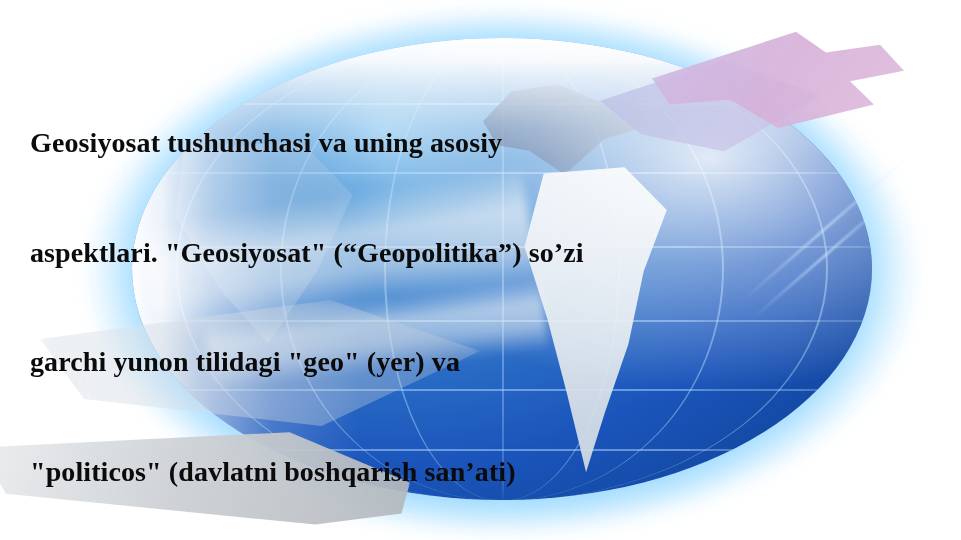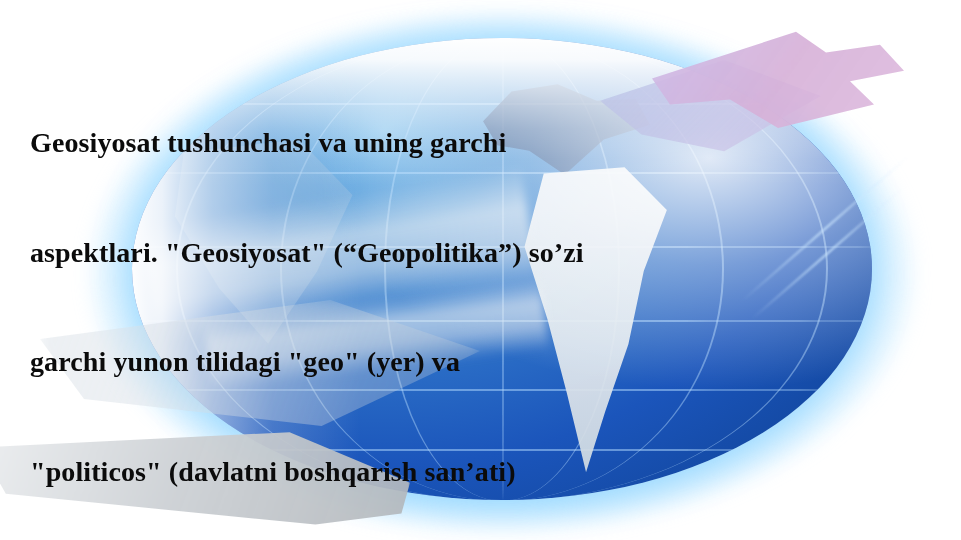--- a/index.html
+++ b/index.html
@@ -269,21 +269,21 @@
     <div class="ribbon-pink-2"></div>
     <div class="ribbon-pink"></div>
     <div class="ribbon-grey-2"></div>
     <div class="ribbon-grey"></div>
 
     <div class="streak" style="left:742px; top:300px; width:220px; transform:rotate(-41deg);"></div>
     <div class="streak" style="left:752px; top:318px; width:200px; transform:rotate(-41deg);"></div>
   </div>
 
   <div class="body-text">
-    <span class="tline">Geosiyosat tushunchasi va uning garchi</span>
+    <span class="tline">Geosiyosat tushunchasi va uning asosiy</span>
     <span class="tline">aspektlari. "Geosiyosat" (“Geopolitika”) so’zi</span>
     <span class="tline">garchi yunon tilidagi "geo" (yer) va</span>
     <span class="tline">"politicos" (davlatni boshqarish san’ati)</span>
     
     
     
     
     
     
   </div>

